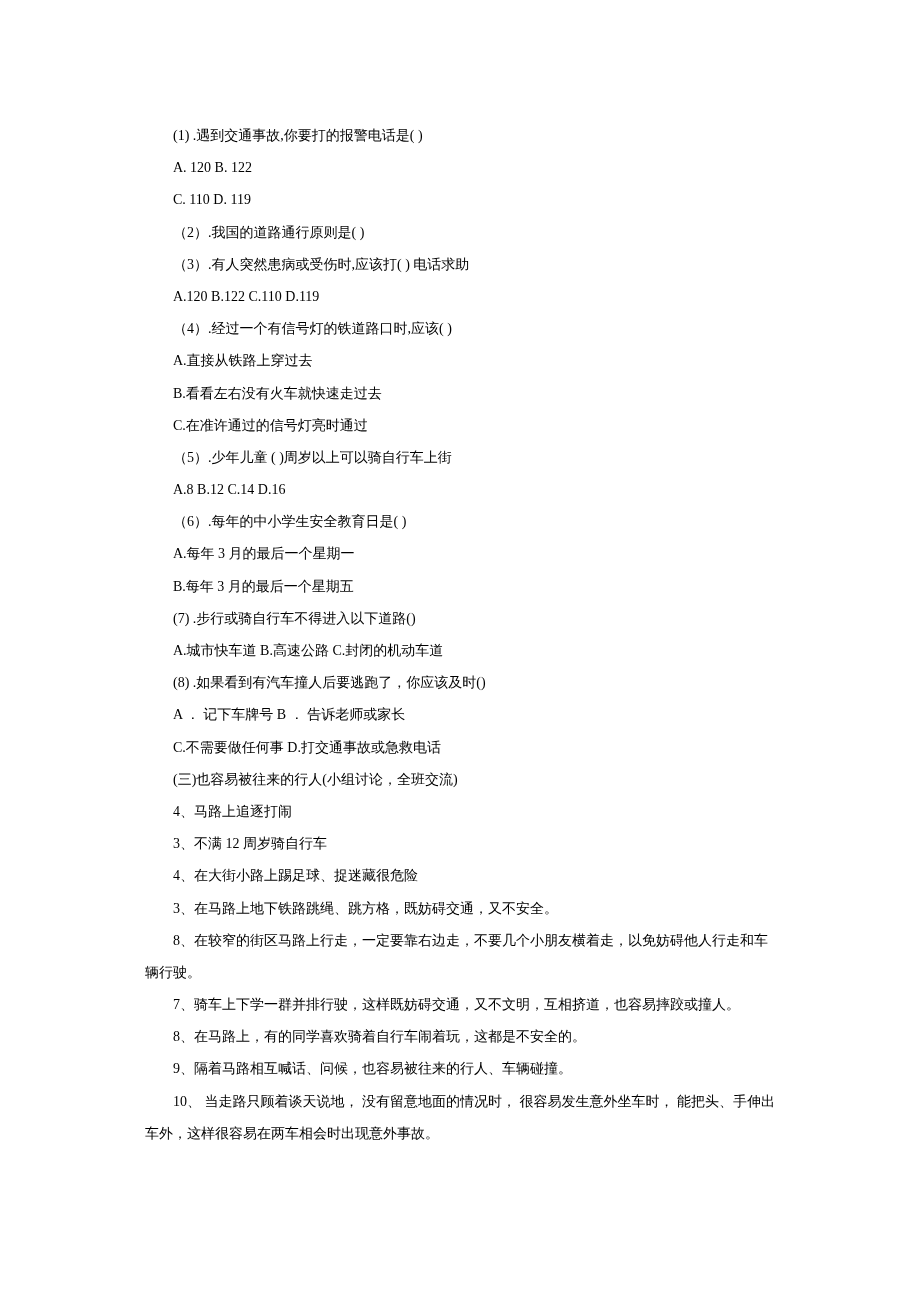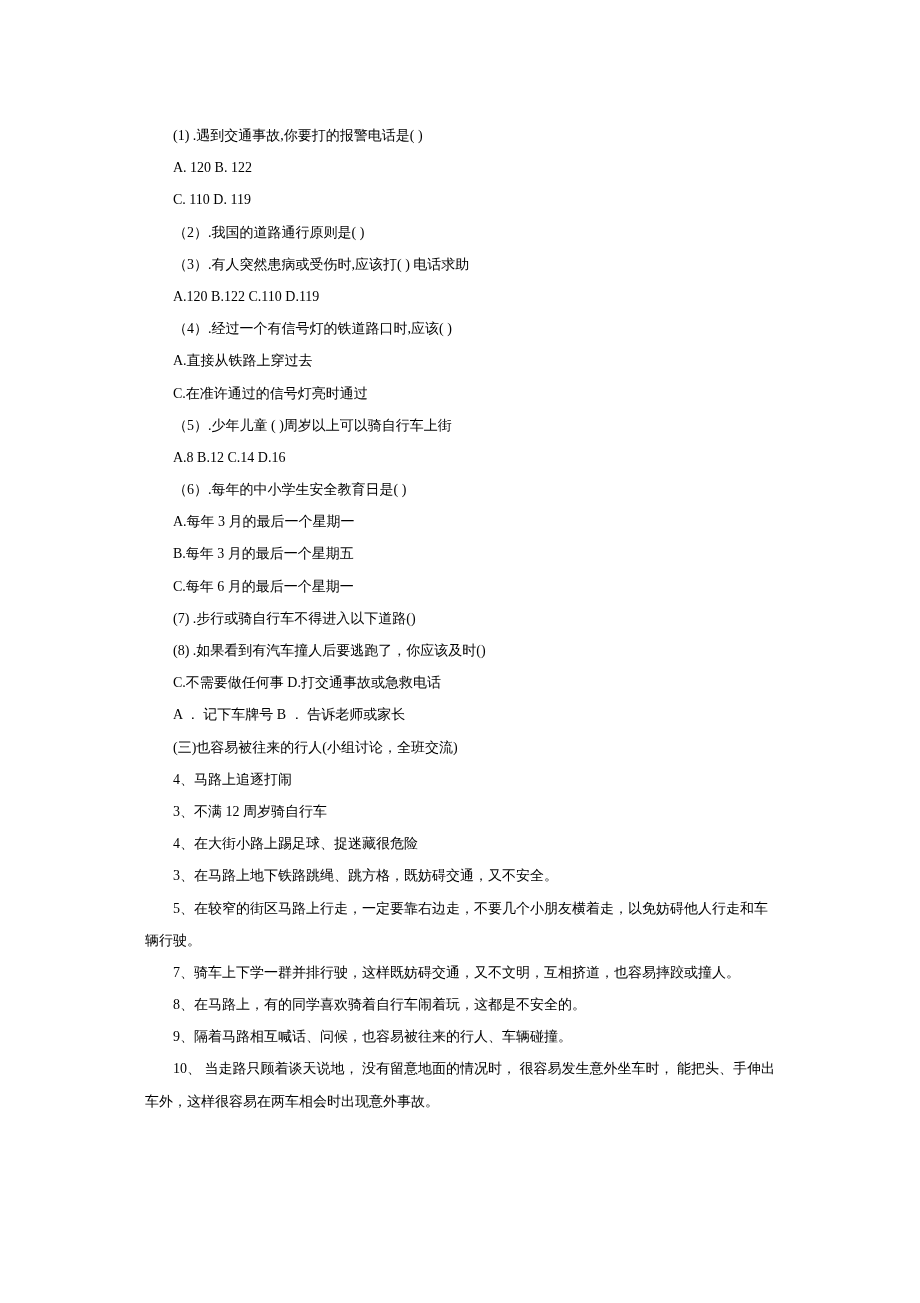--- a/index.html
+++ b/index.html
@@ -26,34 +26,35 @@
 
 <div>
   <p class="line">(1) .遇到交通事故,你要打的报警电话是( )</p>
   <p class="line">A. 120 B. 122</p>
   <p class="line">C. 110 D. 119</p>
   <p class="line">（2）.我国的道路通行原则是( )</p>
   <p class="line">（3）.有人突然患病或受伤时,应该打( ) 电话求助</p>
   <p class="line">A.120 B.122 C.110 D.119</p>
   <p class="line">（4）.经过一个有信号灯的铁道路口时,应该( )</p>
   <p class="line">A.直接从铁路上穿过去</p>
+  <p class="line">B.看看左右没有火车就快速走过去</p>
   <p class="line">C.在准许通过的信号灯亮时通过</p>
   <p class="line">（5）.少年儿童 ( )周岁以上可以骑自行车上街</p>
   <p class="line">A.8 B.12 C.14 D.16</p>
   <p class="line">（6）.每年的中小学生安全教育日是( )</p>
   <p class="line">A.每年 3 月的最后一个星期一</p>
   <p class="line">B.每年 3 月的最后一个星期五</p>
-  <p class="line">C.每年 6 月的最后一个星期一</p>
   <p class="line">(7) .步行或骑自行车不得进入以下道路()</p>
+  <p class="line">A.城市快车道 B.高速公路 C.封闭的机动车道</p>
   <p class="line">(8) .如果看到有汽车撞人后要逃跑了，你应该及时()</p>
+  <p class="line">A ． 记下车牌号 B ． 告诉老师或家长</p>
   <p class="line">C.不需要做任何事 D.打交通事故或急救电话</p>
-  <p class="line">A ． 记下车牌号 B ． 告诉老师或家长</p>
   <p class="line">(三)也容易被往来的行人(小组讨论，全班交流)</p>
   <p class="line">4、马路上追逐打闹</p>
   <p class="line">3、不满 12 周岁骑自行车</p>
   <p class="line">4、在大街小路上踢足球、捉迷藏很危险</p>
   <p class="line">3、在马路上地下铁路跳绳、跳方格，既妨碍交通，又不安全。</p>
-  <p class="line">5、在较窄的街区马路上行走，一定要靠右边走，不要几个小朋友横着走，以免妨碍他人行走和车辆行驶。</p>
+  <p class="line">8、在较窄的街区马路上行走，一定要靠右边走，不要几个小朋友横着走，以免妨碍他人行走和车辆行驶。</p>
   <p class="line">7、骑车上下学一群并排行驶，这样既妨碍交通，又不文明，互相挤道，也容易摔跤或撞人。</p>
   <p class="line">8、在马路上，有的同学喜欢骑着自行车闹着玩，这都是不安全的。</p>
   <p class="line">9、隔着马路相互喊话、问候，也容易被往来的行人、车辆碰撞。</p>
   <p class="line">10、 当走路只顾着谈天说地， 没有留意地面的情况时， 很容易发生意外坐车时， 能把头、手伸出车外，这样很容易在两车相会时出现意外事故。</p>
 </div>
 
 </body></html>

